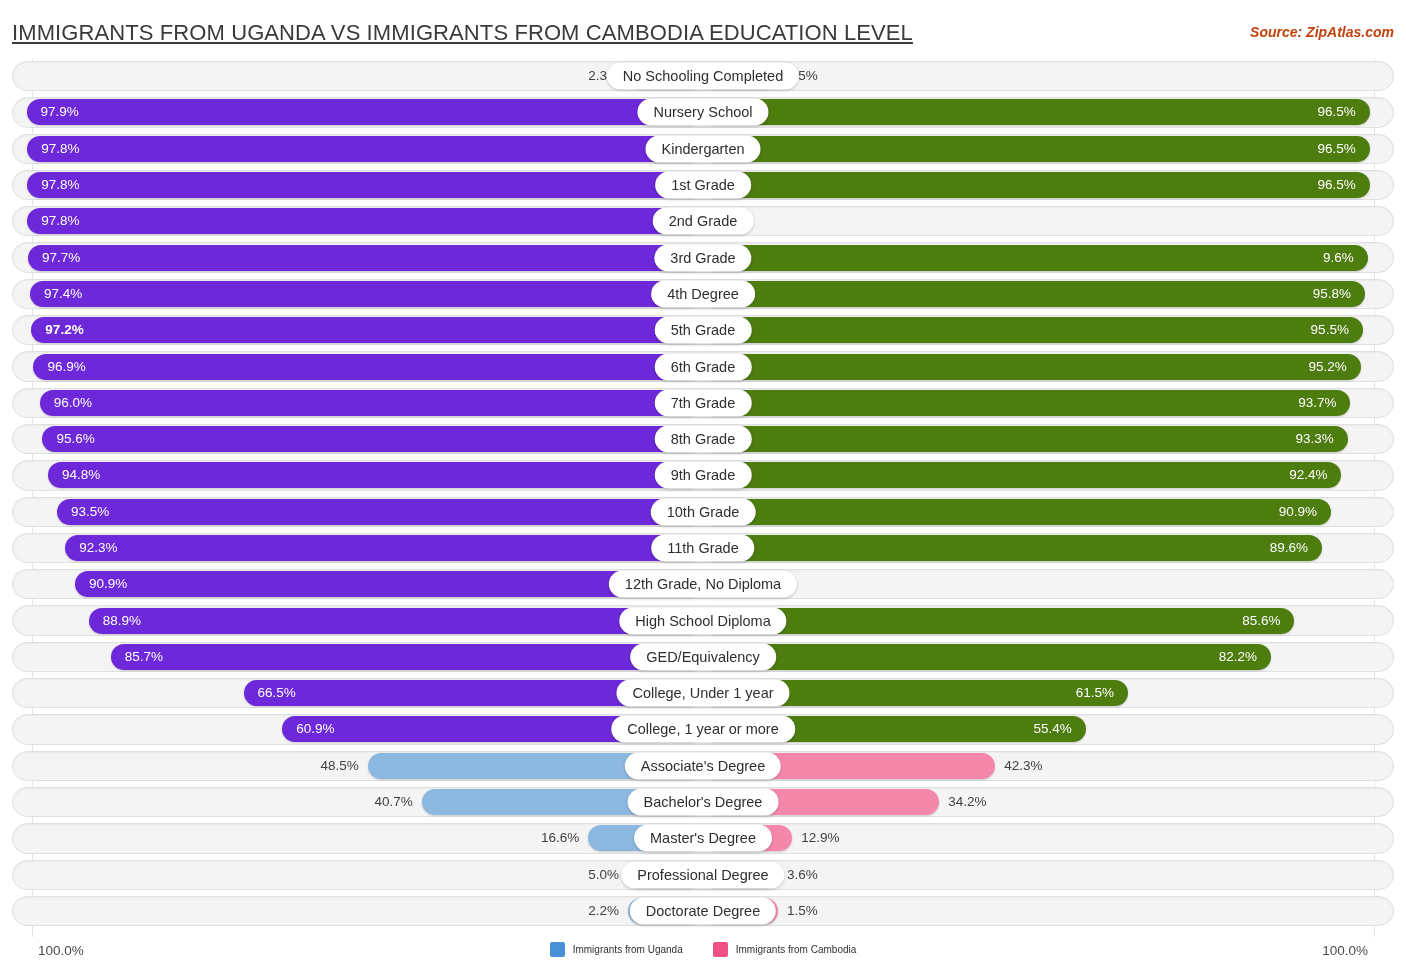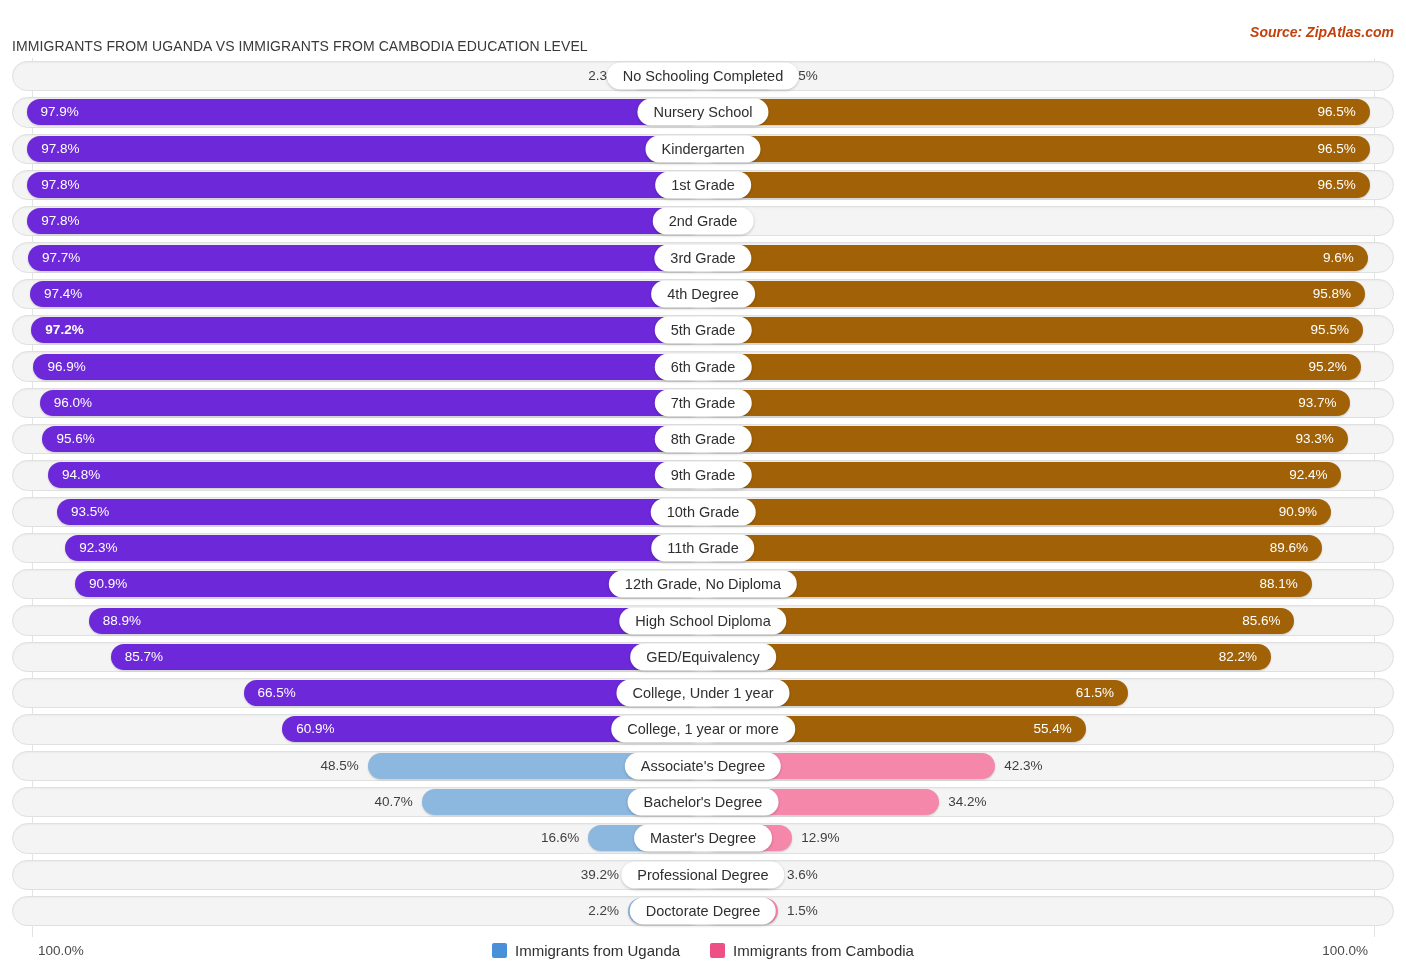--- a/index.html
+++ b/index.html
@@ -9,23 +9,23 @@
     width: 1406px; height: 975px;
     background: #ffffff;
     font-family: "Liberation Sans", "DejaVu Sans", sans-serif;
     overflow: hidden;
   }
   #root { position: relative; width: 1406px; height: 975px; }
 
   
   .header { position: absolute; left: 0; top: 0; width: 1406px; height: 58px; }
   .chart-title {
-    position: absolute; left: 12px; top: 38px;
-    font-size: 14px; color: #3a3a3a; letter-spacing: .1px;
-    white-space: nowrap; font-weight: 400;
+    position: absolute; left: 12px; top: 20px;
+    font-size: 22px; color: #3a3a3a; letter-spacing: .1px;
+    white-space: nowrap; font-weight: 400; text-decoration: underline;
   }
   .source {
     position: absolute; right: 12px; top: 24px;
     font-size: 14px; font-style: italic; color: #c2410c; font-weight: bold;
     white-space: nowrap;
   }
 
   
   .plot { position: absolute; left: 0; top: 58px; width: 1406px; height: 879px; }
   .gridline {
@@ -49,21 +49,21 @@
   .bar {
     position: absolute; top: 50%; transform: translateY(-50%);
     height: 26px; border-radius: 999px;
     box-shadow: 0 1px 2px rgba(0,0,0,.18);
   }
   .bar.left  { right: 703px; }
   .bar.right { left: 703px; }
 
   .bar.left.strong  { background: #6d28d9; }
   .bar.left.soft    { background: #8cb8e0; }
-  .bar.right.strong { background: #a16207; }
+  .bar.right.strong { background: #4d7c0f; }
   .bar.right.soft   { background: #f587ab; }
 
   
   .val {
     position: absolute; top: 50%; transform: translateY(-50%);
     font-size: 13.5px; white-space: nowrap; line-height: 1;
   }
   .val.inside  { color: #ffffff; }
   .val.outside { color: #3f3f3f; }
   .val.l.inside  { left: 14px; }
@@ -95,21 +95,21 @@
   }
   .axis-end.left  { left: 38px; }
   .axis-end.right { right: 38px; }
 
   .legend {
     position: absolute; left: 0; right: 0; top: 5px;
     display: flex; justify-content: center; align-items: center; gap: 30px;
   }
   .legend-item { display: flex; align-items: center; gap: 8px; }
   .swatch { width: 15px; height: 15px; border-radius: 2px; display: block; }
-  .legend-label { font-size: 15px; color: #2f2f2f; white-space: nowrap; }
+  .legend-label { font-size: 10px; color: #2f2f2f; white-space: nowrap; }
 </style>
 </head>
 <body>
 
 <div id="root">
 
   <div class="header">
     <div class="chart-title">IMMIGRANTS FROM UGANDA VS IMMIGRANTS FROM CAMBODIA EDUCATION LEVEL</div>
     <div class="source">Source: ZipAtlas.com</div>
   </div>
@@ -253,23 +253,20 @@
           <div class="bar right strong" style="width: 619.136px;">
             <span class="val r inside">89.6%</span>
           </div>
           <div class="pill">11th Grade</div>
         </div>
         <div class="row">
           <div class="track"></div>
           <div class="bar left strong" style="width: 628.119px;">
             <span class="val l inside">90.9%</span>
           </div>
-          <div class="bar right strong" style="width: 608.771px;">
-            <span class="val r inside">88.1%</span>
-          </div>
           <div class="pill">12th Grade, No Diploma</div>
         </div>
         <div class="row">
           <div class="track"></div>
           <div class="bar left strong" style="width: 614.299px;">
             <span class="val l inside">88.9%</span>
           </div>
           <div class="bar right strong" style="width: 591.496px;">
             <span class="val r inside">85.6%</span>
           </div>
@@ -331,21 +328,21 @@
             <span class="val l outside">16.6%</span>
           </div>
           <div class="bar right soft" style="width: 89.139px;">
             <span class="val r outside">12.9%</span>
           </div>
           <div class="pill">Master's Degree</div>
         </div>
         <div class="row">
           <div class="track"></div>
           <div class="bar left soft" style="width: 75px;">
-            <span class="val l outside">39.2%</span>
+            <span class="val l outside">5.0%</span>
           </div>
           <div class="bar right soft" style="width: 75px;">
             <span class="val r outside">3.6%</span>
           </div>
           <div class="pill">Professional Degree</div>
         </div>
         <div class="row">
           <div class="track"></div>
           <div class="bar left soft" style="width: 75px;">
             <span class="val l outside">2.2%</span>

